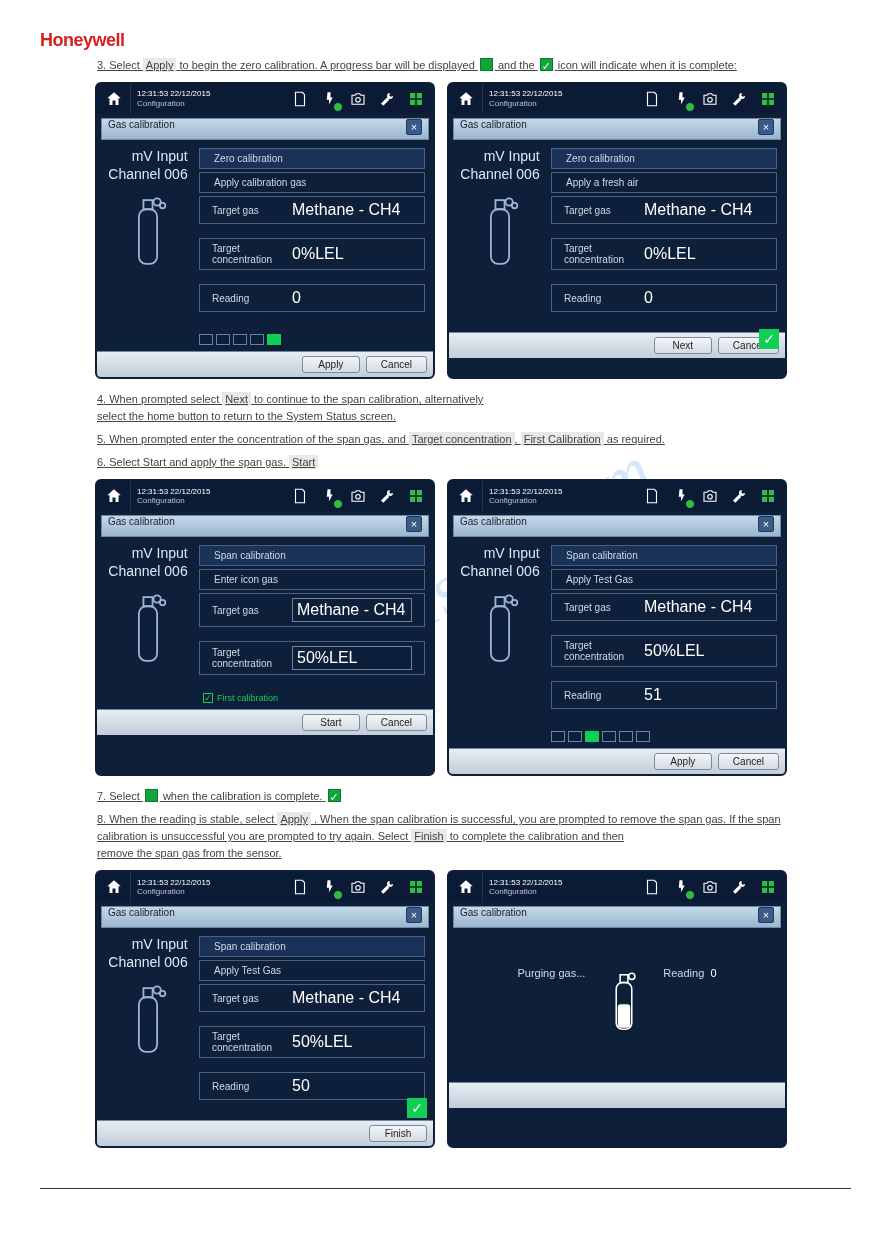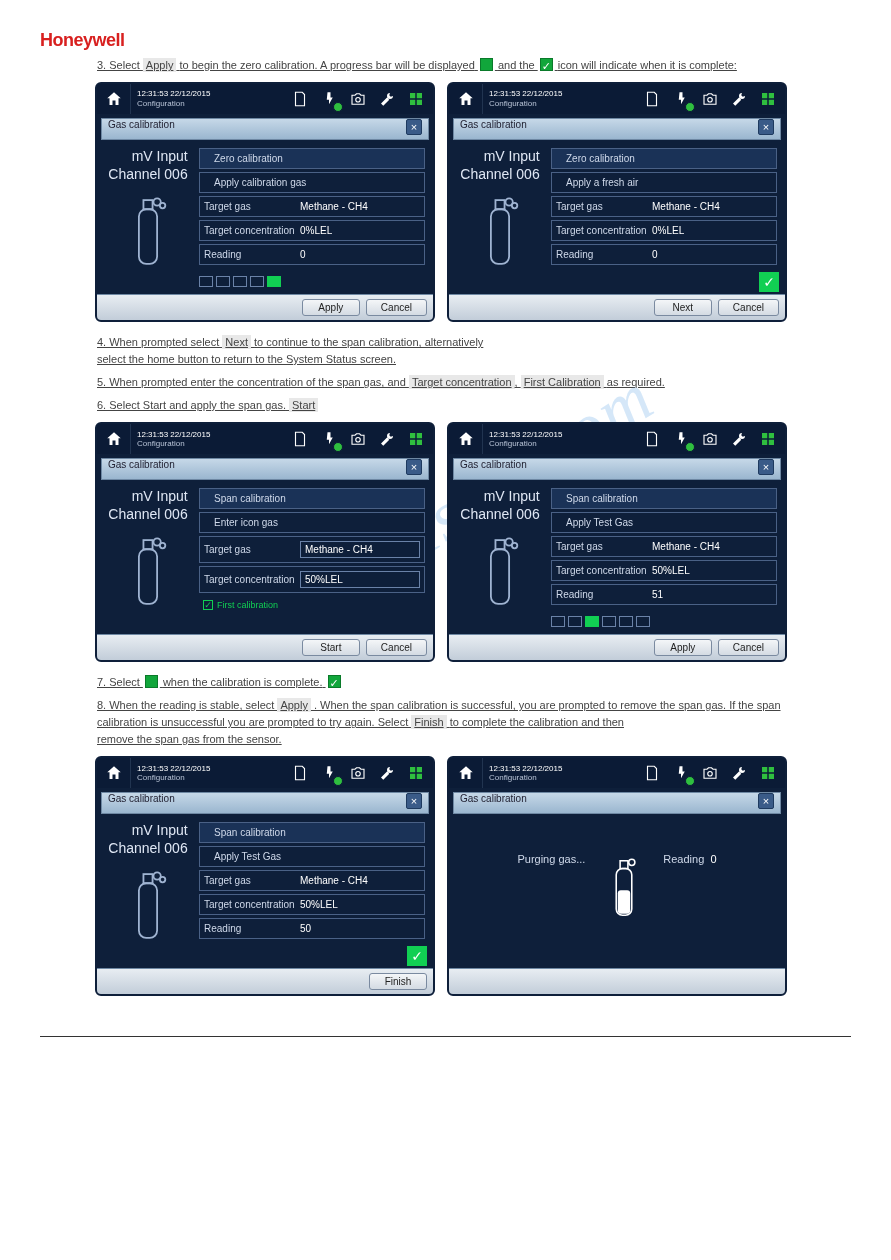--- a/index.html
+++ b/index.html
@@ -28,22 +28,22 @@
   .titlebar .close { width:16px; height:16px; background:#3a5b88; color:#fff; display:flex; align-items:center; justify-content:center; font-size:11px; border:1px solid #1e3a5f; border-radius:2px; }
 
   .body { display:flex; padding: 4px 8px 6px; gap: 8px; min-height: 150px; }
   .body.purge { justify-content:center; align-items:center; padding: 30px 8px 40px; }
   .lcol { width:86px; display:flex; flex-direction:column; align-items:center; }
   .chlabel { color:#dfe7f4; font-size:14px; text-align:right; line-height:1.25; margin-bottom:8px; }
   .cyl { width:38px; height:82px; }
   .rcol { flex:1; display:flex; flex-direction:column; }
   .sect { border:1px solid #4a6186; padding:4px 14px; color:#cfd9ea; font-size:10px; margin-bottom:3px; }
   .sect.head { background:#1a3257; }
-  .kv { display:flex; justify-content:space-between; align-items:center; border:1px solid #4a6186; padding:4px 4px; margin-bottom:3px; color:#cfd9ea; font-size:10px; }
-  .kv .v { color:#fff; font-size:10px; min-width: 120px; text-align:left; }
+  .kv { display:flex; justify-content:space-between; align-items:center; border:1px solid #4a6186; padding:4px 12px; margin-bottom:14px; color:#cfd9ea; font-size:10px; }
+  .kv .v { color:#fff; font-size:16px; min-width: 120px; text-align:left; }
   .inputbox { border:1px solid #6a82a8; padding:2px 4px; background:#0e1f3a; display:inline-block; min-width:116px; }
   .cb { display:flex; align-items:center; gap:4px; color:#11cf53; font-size:9px; margin-top:4px; padding-left:4px; }
   .cb .box { width:10px; height:10px; border:1px solid #11cf53; display:inline-flex; align-items:center; justify-content:center; font-size:9px; color:#11cf53; }
   .progress { margin-top:8px; display:flex; gap:3px; align-items:center; }
   .progress .pb { width:14px; height:11px; border:1px solid #6a82a8; background:#0e1f3a; }
   .progress .pb.on { background:#11cf53; border-color:#11cf53; }
   .tick { position:absolute; right:6px; bottom:28px; width:20px; height:20px; background:#11cf53; display:flex; align-items:center; justify-content:center; color:#fff; font-size:14px; }
   .screen { position:relative; }
 
   .btnbar { background: linear-gradient(#e8edf2,#c2cdd9); height:26px; border-top:1px solid #6e88a3; display:flex; justify-content:flex-end; align-items:center; gap:6px; padding:0 6px; }

